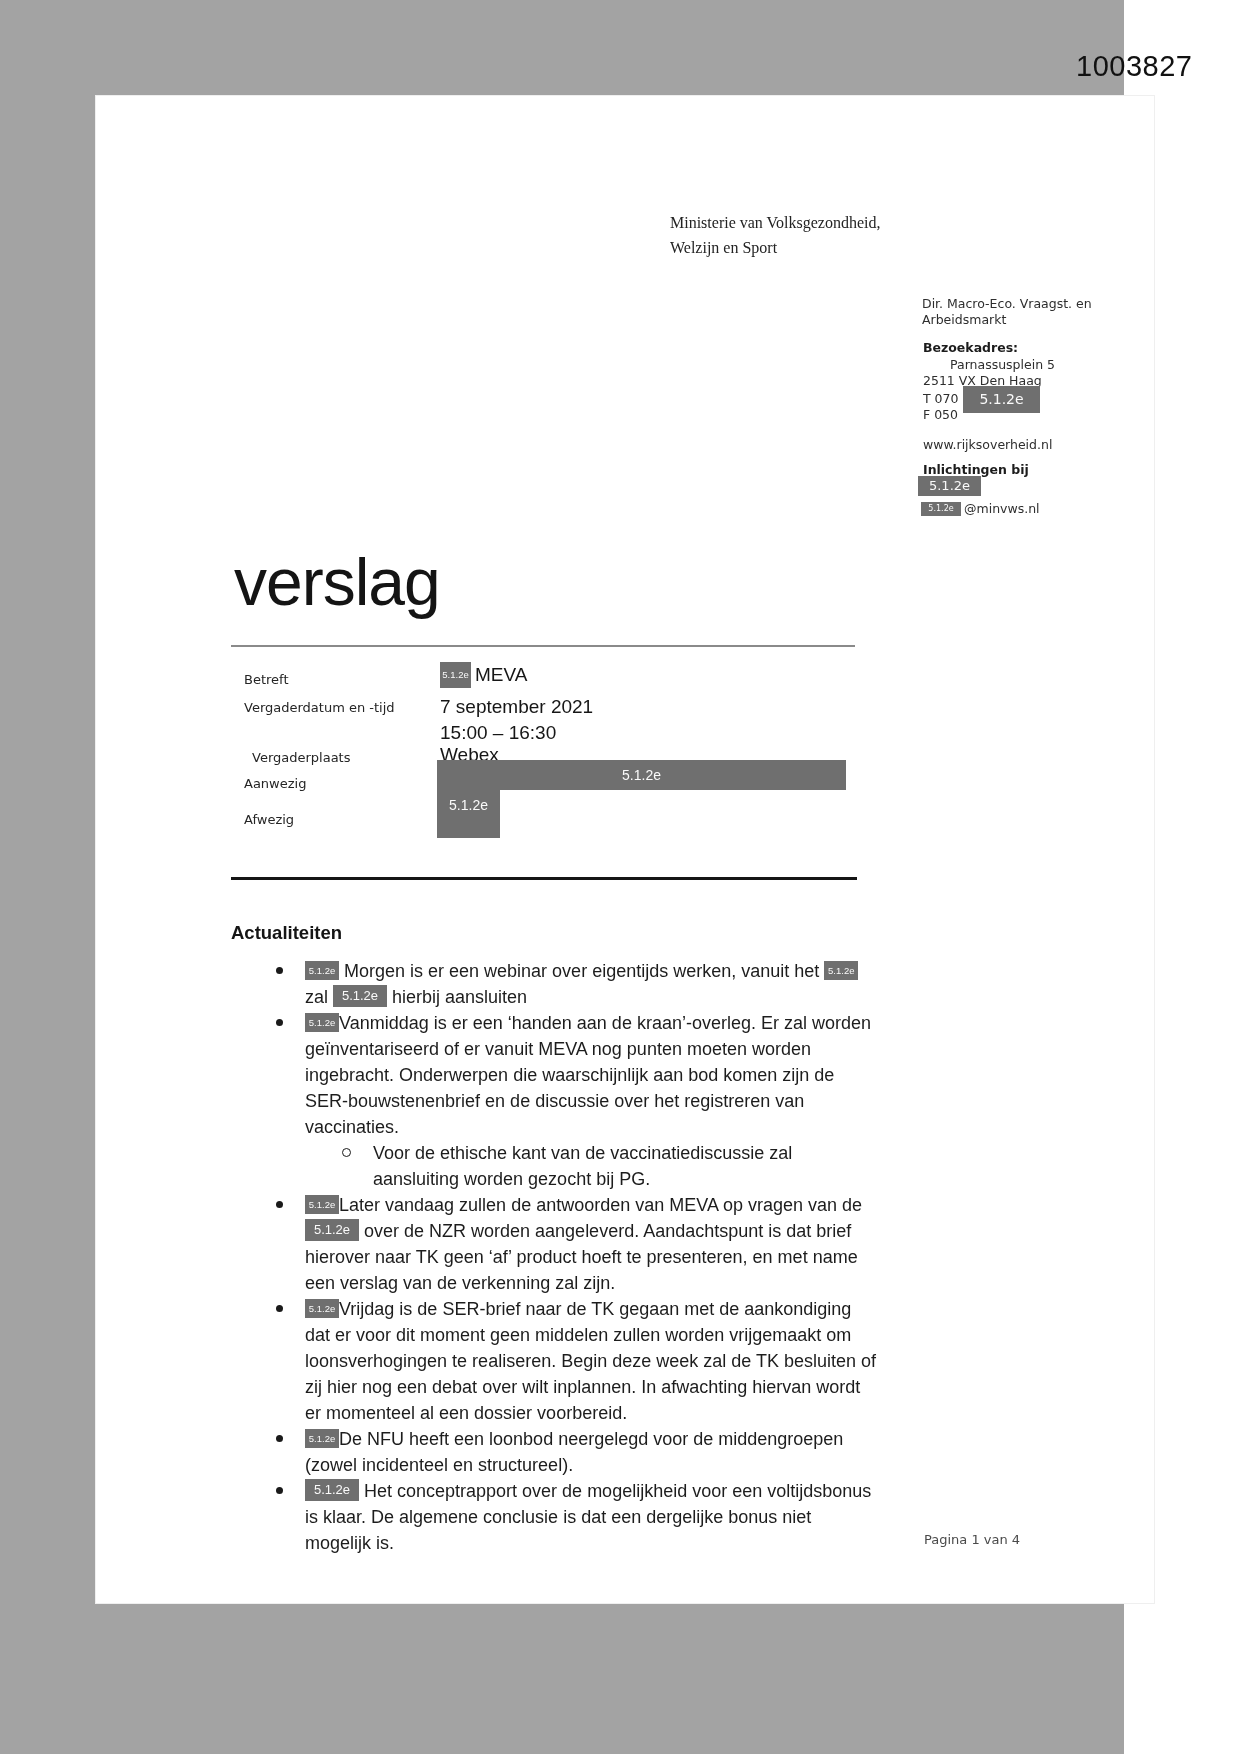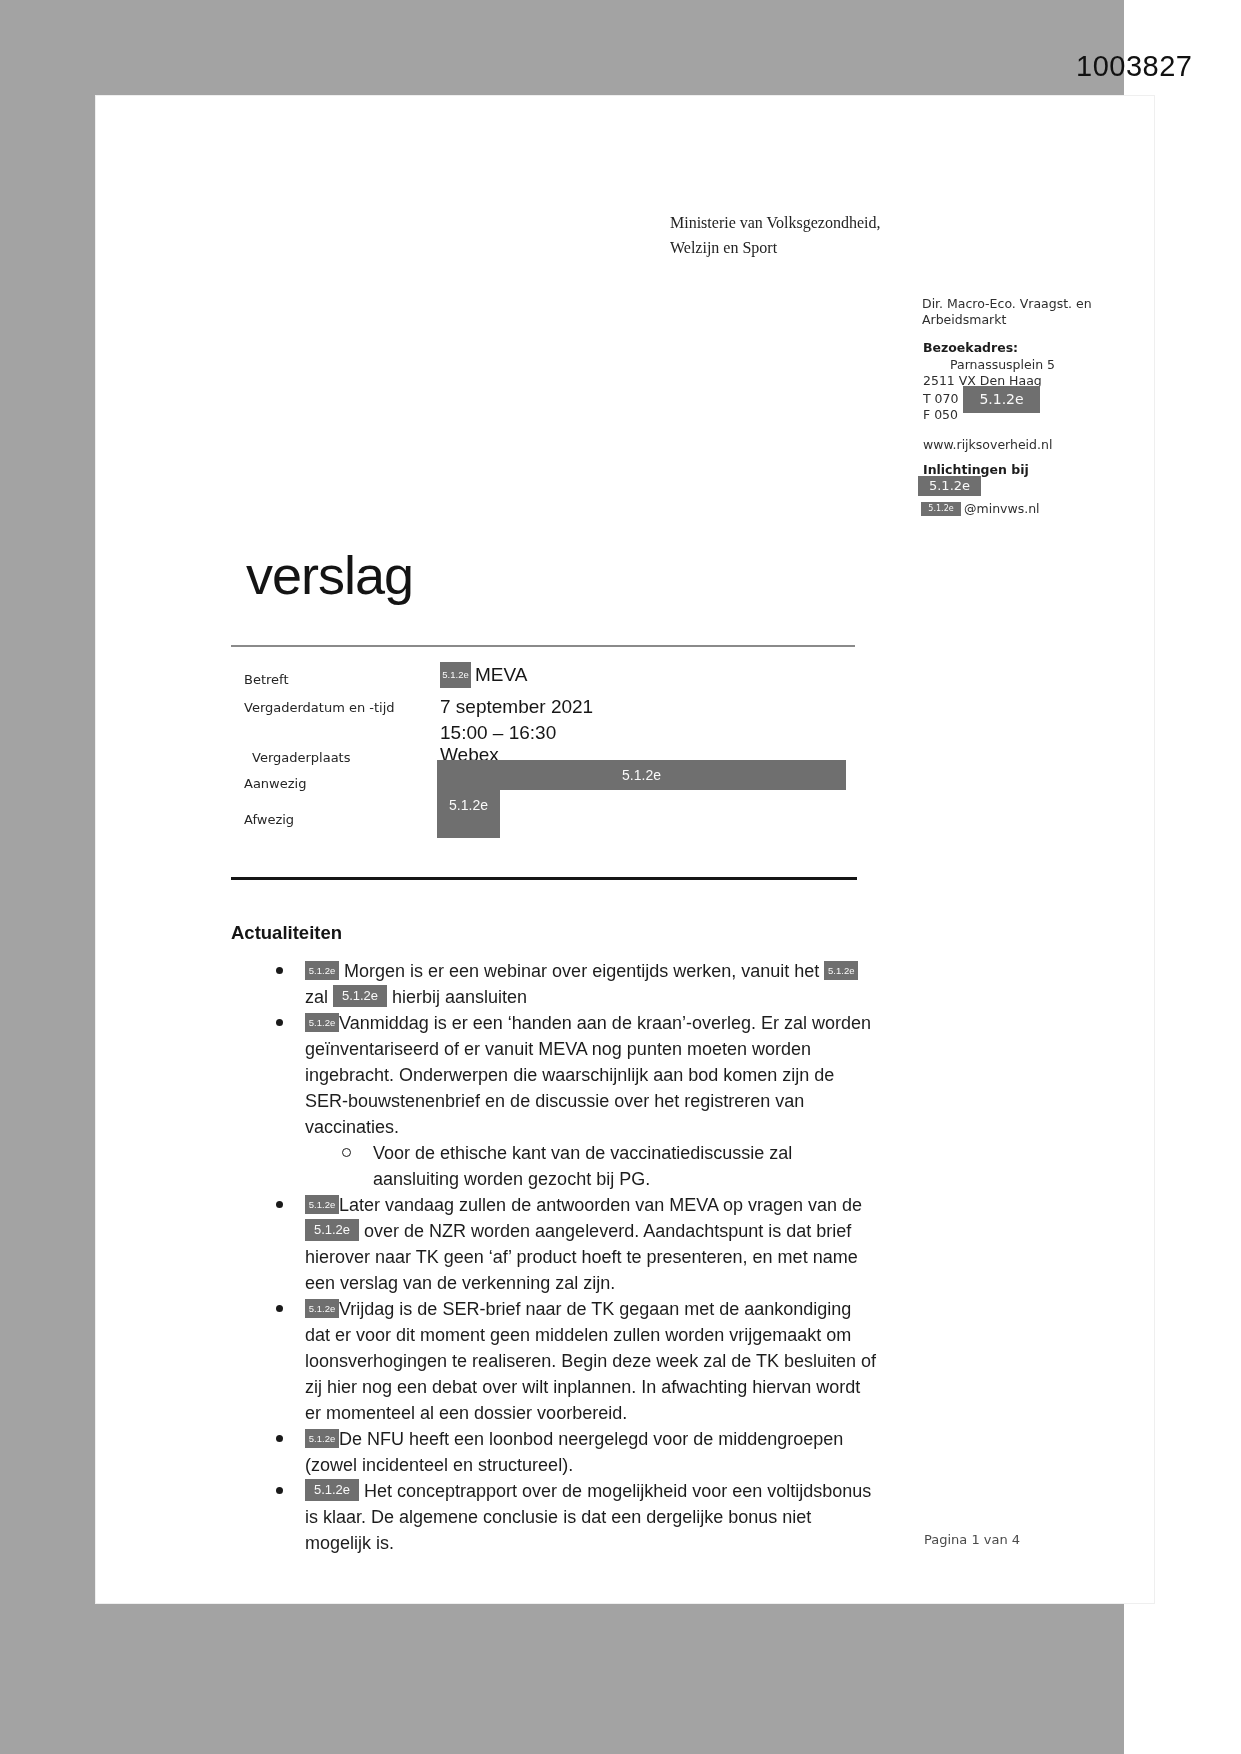--- a/index.html
+++ b/index.html
@@ -20,21 +20,21 @@
   .info-panel .abs{white-space:nowrap;}
   .ip-bold{font-weight:bold;color:#1c1c1c;}
 
   
   .redact{background:#6f6f6f;color:#fafafa;text-align:center;display:inline-block;overflow:hidden;}
   .rbox{position:absolute;background:#6f6f6f;color:#fafafa;text-align:center;}
   .rs{font-size:9.5px;line-height:19px;height:19px;min-width:30px;padding:0 2px;vertical-align:-3px;}
   .rm{font-size:13px;line-height:22px;height:22px;min-width:46px;padding:0 4px;vertical-align:-4px;}
 
   
-  .doc-title{left:246px;top:544px;font-size:54px;letter-spacing:-1px;color:#141414;}
+  .doc-title{left:234px;top:544px;font-size:66px;letter-spacing:-1px;color:#141414;}
 
   
   .rule-top{left:231px;top:645px;width:624px;height:2px;background:#8a8a8a;}
   .rule-bottom{left:231px;top:877px;width:626px;height:3px;background:#151515;}
   .meta-label{font-family:"DejaVu Sans",sans-serif;font-size:13px;color:#252525;white-space:nowrap;}
   .meta-value{font-size:19px;color:#161616;white-space:nowrap;}
   .lbl-betreft{left:244px;top:672px;} .lbl-datum{left:244px;top:700px;}
   .lbl-plaats{left:252px;top:750px;} .lbl-aanwezig{left:244px;top:776px;} .lbl-afwezig{left:244px;top:812px;}
   .val-betreft-row{left:440px;top:662px;display:flex;align-items:center;gap:4px;}
   .val-betreft-row .redact{font-size:9.5px;line-height:26px;height:26px;min-width:31px;vertical-align:0;}

